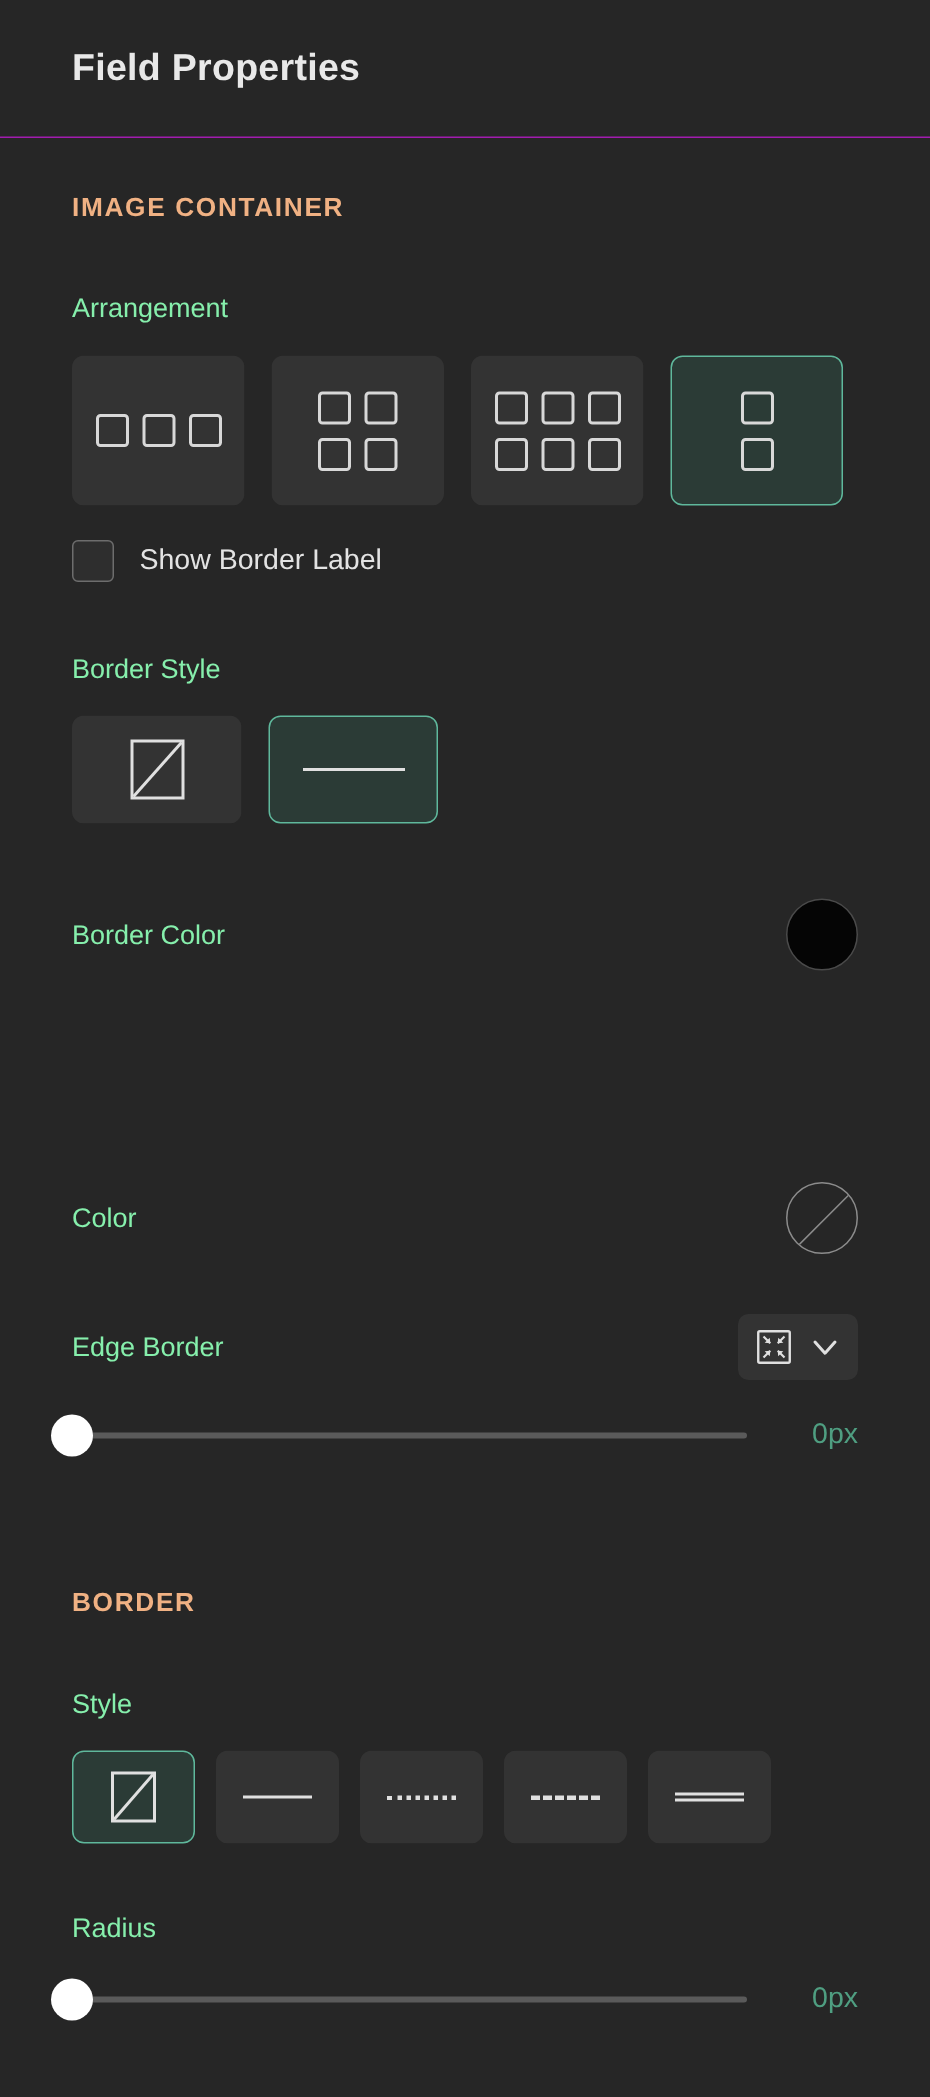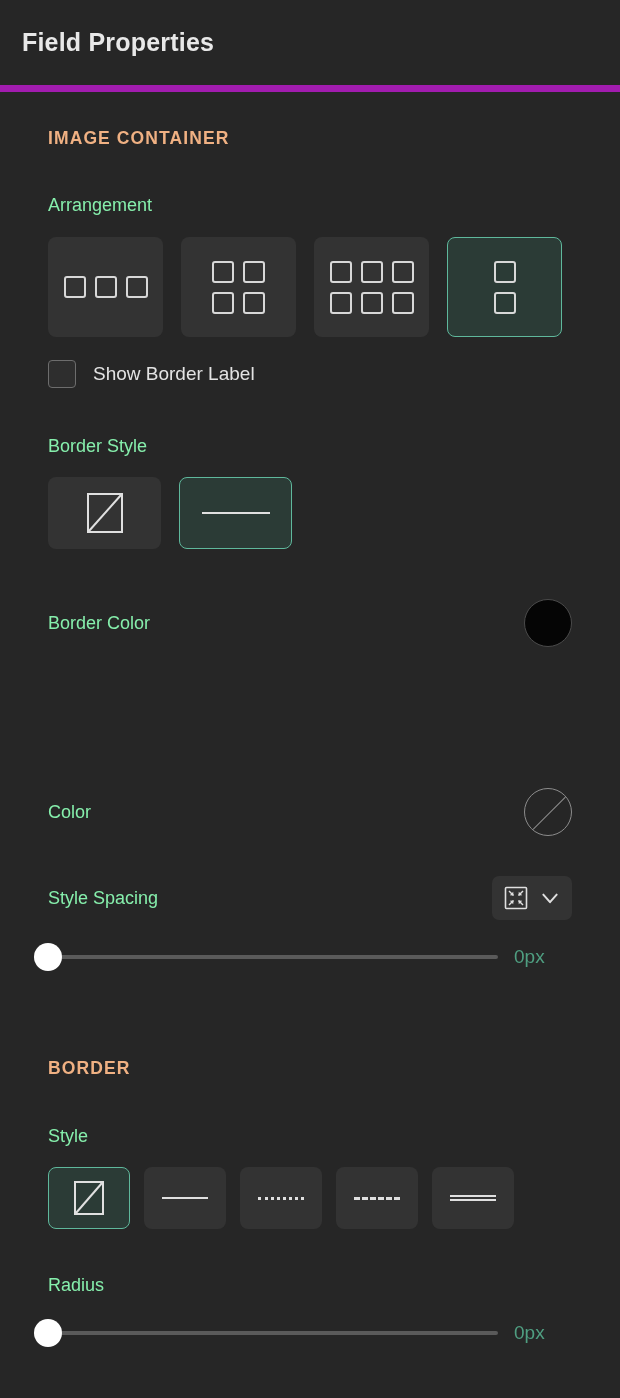--- a/index.html
+++ b/index.html
@@ -17,22 +17,22 @@
     height: 1398px;
     background: #262626;
     position: relative;
   }
 
   
   .panel-header {
     height: 92px;
     display: flex;
     align-items: center;
-    padding: 0 22px;
-    border-bottom: 7px solid #a21caf;
+    padding: 0 48px;
+    border-bottom: 1px solid #a21caf;
     background: #262626;
   }
   .panel-title {
     font-size: 25px;
     font-weight: bold;
     color: #e8e8e8;
     letter-spacing: 0.2px;
   }
 
   
@@ -195,20 +195,21 @@
     width: 28px; height: 28px;
     border-radius: 50%;
     background: #ffffff;
     top: 50%;
     transform: translate(-50%, -50%);
   }
   .slider-value {
     font-size: 19px;
     color: #4f9e81;
     width: 58px;
+    text-align: right;
     flex: none;
   }
 </style>
 </head>
 <body>
 
 <div class="panel">
 
   <div class="panel-header">
     <div class="panel-title">Field Properties</div>
@@ -296,21 +297,21 @@
     <div style="height:93px"></div>
 
     <div style="height:48px"></div>
     <div class="swatch-row">
       <div class="field-label">Color</div>
       <div class="swatch none"></div>
     </div>
 
     <div style="height:40px"></div>
     <div class="swatch-row">
-      <div class="field-label">Style Spacing</div>
+      <div class="field-label">Edge Border</div>
 
       <div class="dropdown">
         <svg width="28" height="28" viewBox="0 0 28 28">
           <rect x="3.5" y="3.5" width="21" height="21" fill="none" stroke="#e0e0e0" stroke-width="1.6" rx="1"></rect>
           <g stroke="#e0e0e0" stroke-width="1.4" fill="none">
             <line x1="7" y1="7" x2="11.5" y2="11.5"></line>
             <line x1="21" y1="7" x2="16.5" y2="11.5"></line>
             <line x1="7" y1="21" x2="11.5" y2="16.5"></line>
             <line x1="21" y1="21" x2="16.5" y2="16.5"></line>
           </g>

